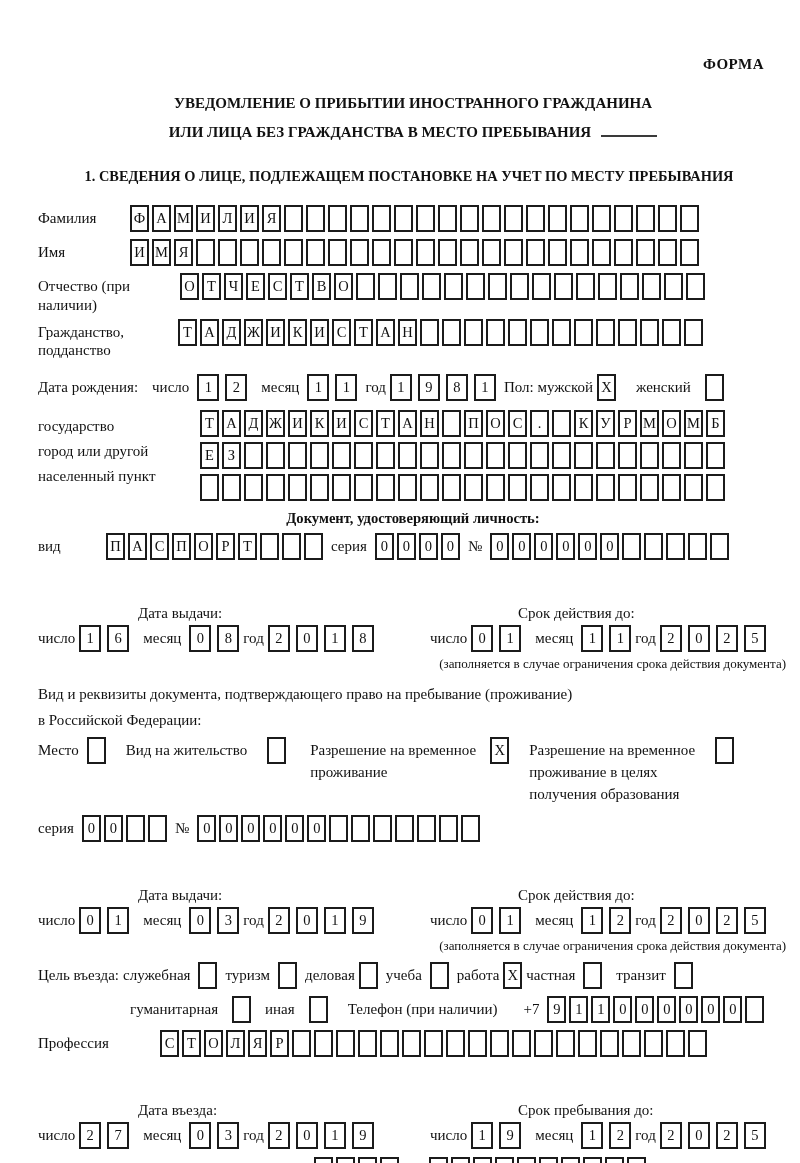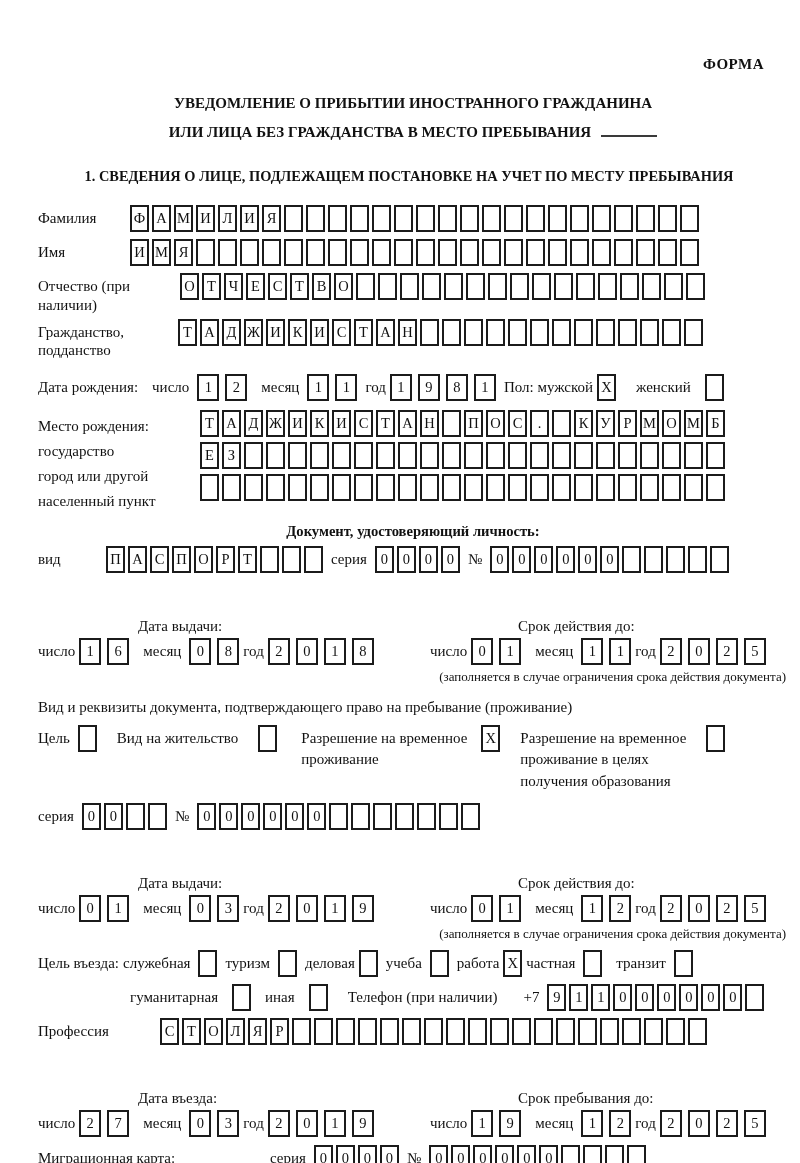--- a/index.html
+++ b/index.html
@@ -227,21 +227,20 @@
         <span class="cell">X</span>
       </span>
     <span class="t g14">женский</span>
     <span class="cells">
         <span class="cell"></span>
       </span>
   </div>
 
   <div class="frow" style="margin-top:9px">
     <div class="flbl w162" style="line-height:25px">
-      <div>Место рождения:</div>
       <div>государство</div>
       <div>город или другой</div>
       <div>населенный пункт</div>
     </div>
     <div class="stack">
       <div class="cells">
           <span class="cell">Т</span>
           <span class="cell">А</span>
           <span class="cell">Д</span>
           <span class="cell">Ж</span>
@@ -403,25 +402,26 @@
             <span class="cell">2</span>
             <span class="cell">5</span>
           </span>
       </div>
     </div>
   </div>
   <div class="note-right">(заполняется в случае ограничения срока действия документа)</div>
 
   <div class="para">
     <div>Вид и реквизиты документа, подтверждающего право на пребывание (проживание)</div>
+    <div>в Российской Федерации:</div>
   </div>
 
   <div class="visa-row">
     <div class="visa-opt">
-      <span class="visa-lbl g8">Цель</span>
+      <span class="visa-lbl g8">Место</span>
       <span class="cells g20">
           <span class="cell"></span>
         </span>
     </div>
     <div class="visa-opt">
       <span class="visa-lbl g20">Вид на жительство</span>
       <span class="cells" style="margin-right:24px">
           <span class="cell"></span>
         </span>
     </div>

